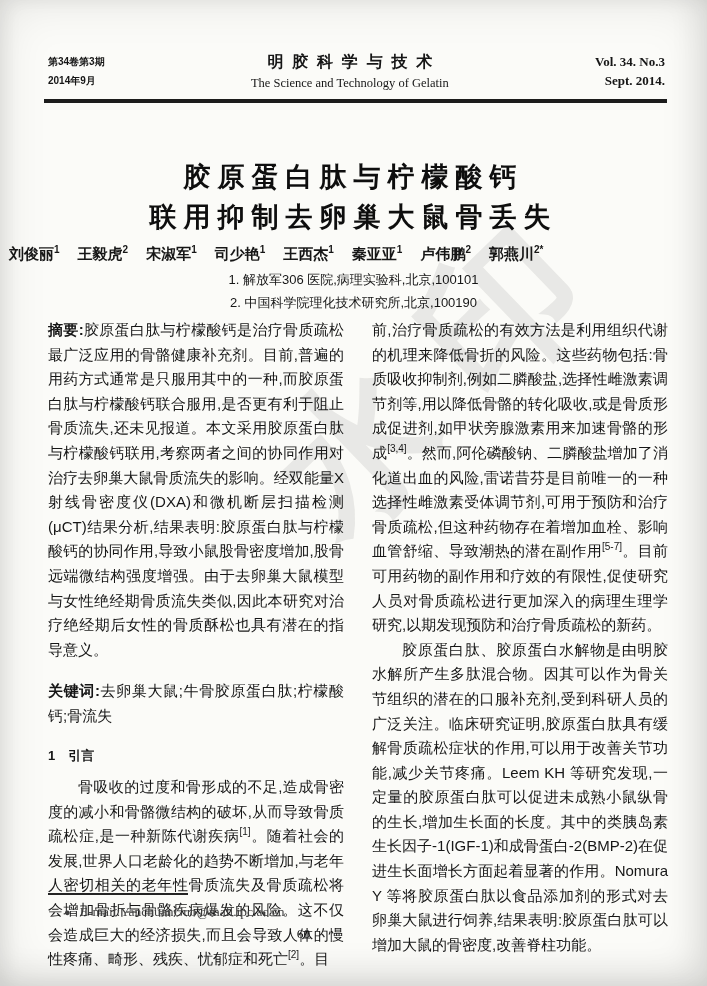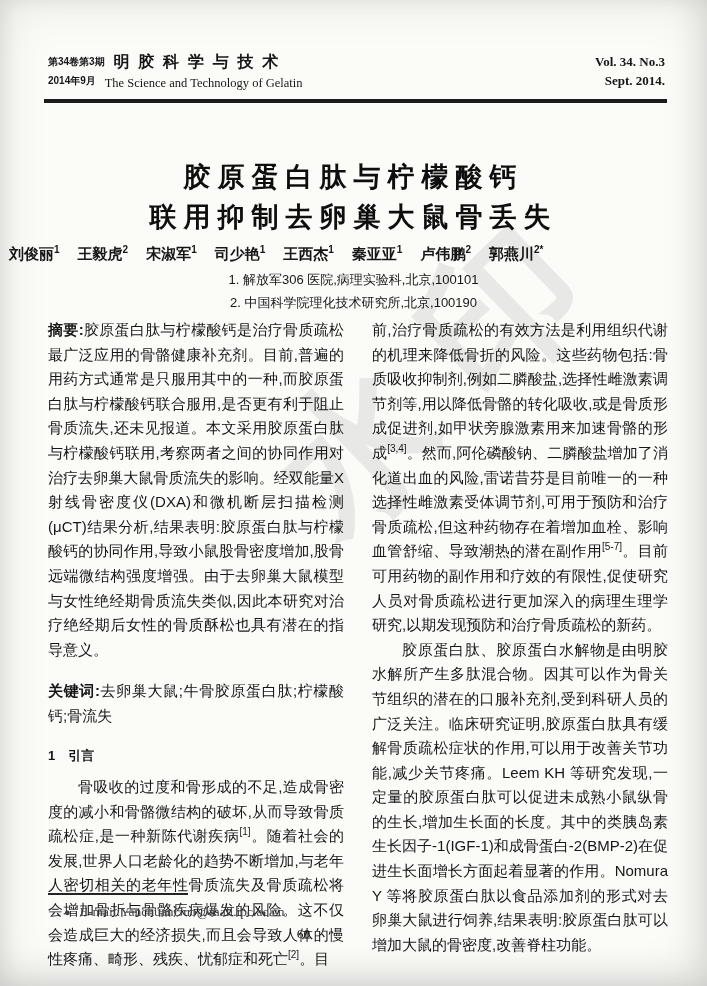--- a/index.html
+++ b/index.html
@@ -21,21 +21,21 @@
     font-size: 155px; font-weight: 700; letter-spacing: 45px;
     color: rgba(110,110,110,0.13);
     white-space: nowrap; pointer-events: none; user-select: none;
   }
   
   .hdr {
     position: absolute; top: 52px; left: 48px; right: 42px;
     display: flex; justify-content: space-between; align-items: flex-start;
   }
   .hdr-left { font-size: 10px; font-weight: 700; line-height: 19px; text-align: left; }
-  .hdr-center { flex: 1; }
+  .hdr-center { text-align: center; flex: 1; }
   .hdr-center .cn { font-size: 16px; font-weight: 700; letter-spacing: 0.55em; padding-left: 0.55em; }
   .hdr-center .en { font-size: 12.5px; font-family: "Liberation Serif", serif; margin-top: 3px; }
   .hdr-right { font-size: 13px; font-weight: 700; line-height: 19px; text-align: right; font-family: "Liberation Serif", serif; }
   .header-rule {
     position: absolute; top: 99px; left: 44px; right: 40px; height: 3px;
     border-top: 2px solid #1c1c1c; border-bottom: 2px solid #1c1c1c;
   }
   
   .badge {
     position: absolute; top: 117px; left: 54px;

